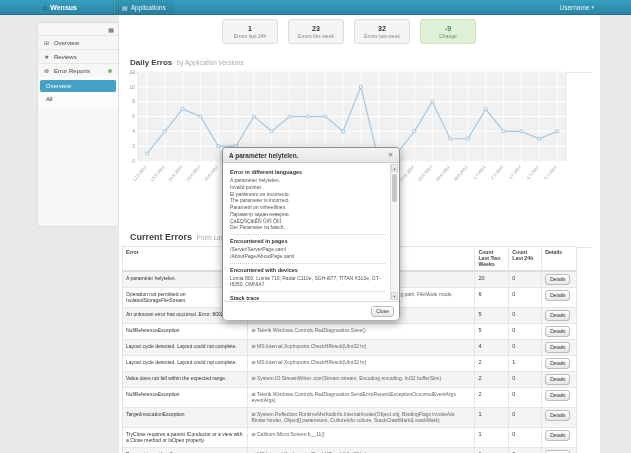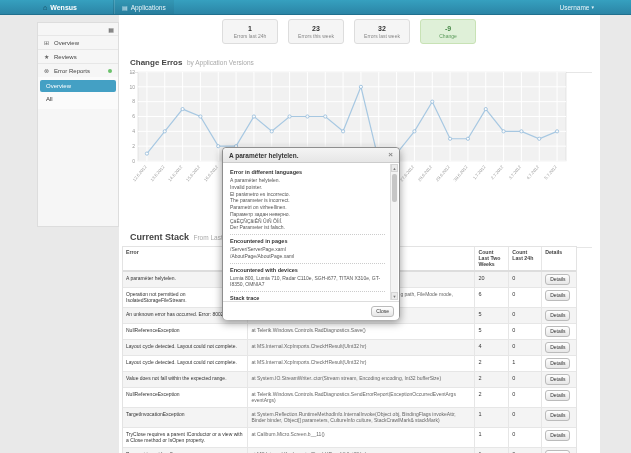--- a/index.html
+++ b/index.html
@@ -155,21 +155,21 @@
     <div class="lbl">Errors last week</div>
   </div>
 
   <div class="stat-box green">
     <div class="val">-9</div>
     <div class="lbl">Change</div>
   </div>
 </div>
 
     <div class="chart-title">
-      <span class="t1">Change Erros</span>
+      <span class="t1">Daily Erros</span>
       <span class="t2">by Application Versions</span>
     </div>
 
     <svg id="chart-svg" width="470" height="122">
         <rect x="10" y="6" width="428" height="89" fill="#f1f1f1" stroke="#d8d8d8" stroke-width="0.6"></rect>
         <line x1="10" y1="95" x2="438" y2="95" stroke="#ffffff" stroke-width="1"></line>
         <line x1="10" y1="80.16666666666667" x2="438" y2="80.16666666666667" stroke="#ffffff" stroke-width="1"></line>
         <line x1="10" y1="65.33333333333334" x2="438" y2="65.33333333333334" stroke="#ffffff" stroke-width="1"></line>
         <line x1="10" y1="50.5" x2="438" y2="50.5" stroke="#ffffff" stroke-width="1"></line>
         <line x1="10" y1="35.66666666666667" x2="438" y2="35.66666666666667" stroke="#ffffff" stroke-width="1"></line>
@@ -251,21 +251,21 @@
         <circle cx="322.0833333333333" cy="72.75" r="1.6" fill="#ffffff" stroke="#8fb8d8" stroke-width="0.8"></circle>
         <circle cx="339.91666666666663" cy="72.75" r="1.6" fill="#ffffff" stroke="#8fb8d8" stroke-width="0.8"></circle>
         <circle cx="357.75" cy="43.08333333333333" r="1.6" fill="#ffffff" stroke="#8fb8d8" stroke-width="0.8"></circle>
         <circle cx="375.5833333333333" cy="65.33333333333334" r="1.6" fill="#ffffff" stroke="#8fb8d8" stroke-width="0.8"></circle>
         <circle cx="393.41666666666663" cy="65.33333333333334" r="1.6" fill="#ffffff" stroke="#8fb8d8" stroke-width="0.8"></circle>
         <circle cx="411.25" cy="72.75" r="1.6" fill="#ffffff" stroke="#8fb8d8" stroke-width="0.8"></circle>
         <circle cx="429.0833333333333" cy="65.33333333333334" r="1.6" fill="#ffffff" stroke="#8fb8d8" stroke-width="0.8"></circle>
       </svg>
 
     <div class="section-title">
-      <span class="t1">Current Stack</span>
+      <span class="t1">Current Errors</span>
       <span class="t2">From Last Two week</span>
     </div>
 
     <div class="etable">
       <div class="thead">
         <div class="c-error">Error</div>
         <div class="c-stack"></div>
         <div class="c-num1">Count Last Two Weeks</div>
         <div class="c-num2">Count Last 24h</div>
         <div class="c-det" style="font-size:5.2px;font-weight:bold;color:#444;padding:2px 3px;">Details</div>

